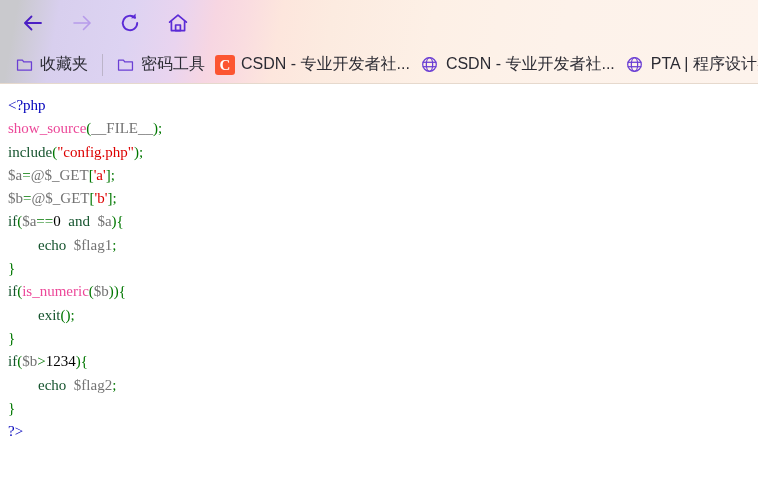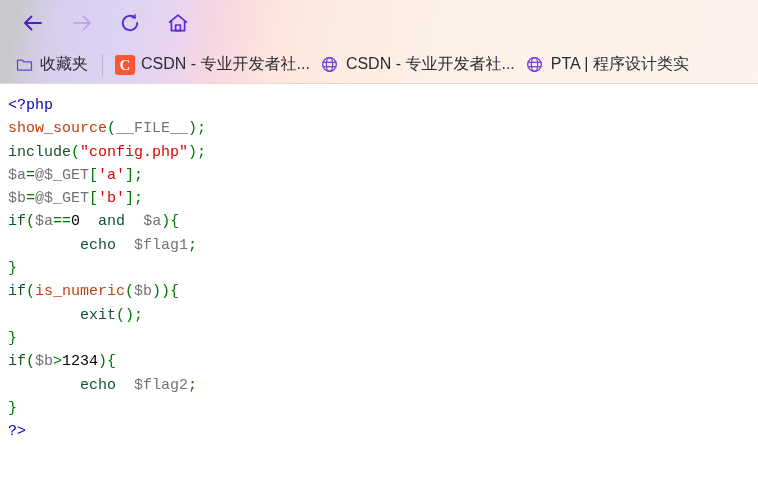--- a/index.html
+++ b/index.html
@@ -170,31 +170,31 @@
     position: relative;
     width: 758px;
     height: 418px;
     background: #ffffff;
     overflow: hidden;
   }
 
   .code {
     margin: 0;
     padding: 10px 11px 0 8px;
-    font-family: Liberation Mono, monospace;
+    font-family: Liberation Serif, serif;
     font-size: 15px;
     line-height: 23.3px;
     white-space: pre;
     color: #000000;
   }
   .code .ln { display: block; height: 23.3px; }
 
   
   .c-tag   { color: #0000bb; }
-  .c-fn    { color: #c2410c; }
+  .c-fn    { color: #ec4899; }
   .c-kw    { color: #14532d; }
   .c-str   { color: #dd0000; }
   .c-var   { color: #737373; }
   .c-punc  { color: #007700; }
   .c-num   { color: #000000; }
   .c-def   { color: #000000; }
 </style>
 </head>
 <body>
 
@@ -249,20 +249,28 @@
         <span class="bm-ico">
           <svg width="19" height="19" viewBox="0 0 24 24" fill="none" stroke="#6b3fd4" stroke-width="1.6" stroke-linejoin="round">
             <path d="M3.2 6.6h6.2l1.6 2.2h9.8V19H3.2Z"></path>
           </svg>
         </span>
         <span class="bm-label">收藏夹</span>
       </div>
 
       <div class="bm-sep"></div>
 
+      <div class="bm">
+        <span class="bm-ico">
+          <svg width="19" height="19" viewBox="0 0 24 24" fill="none" stroke="#6b3fd4" stroke-width="1.6" stroke-linejoin="round">
+            <path d="M3.2 6.6h6.2l1.6 2.2h9.8V19H3.2Z"></path>
+          </svg>
+        </span>
+        <span class="bm-label">密码工具</span>
+      </div>
 
       <div class="bm">
         <span class="bm-ico">
           <span class="csdn-ico">C</span>
         </span>
         <span class="bm-label">CSDN - 专业开发者社...</span>
       </div>
 
       <div class="bm">
         <span class="bm-ico">

